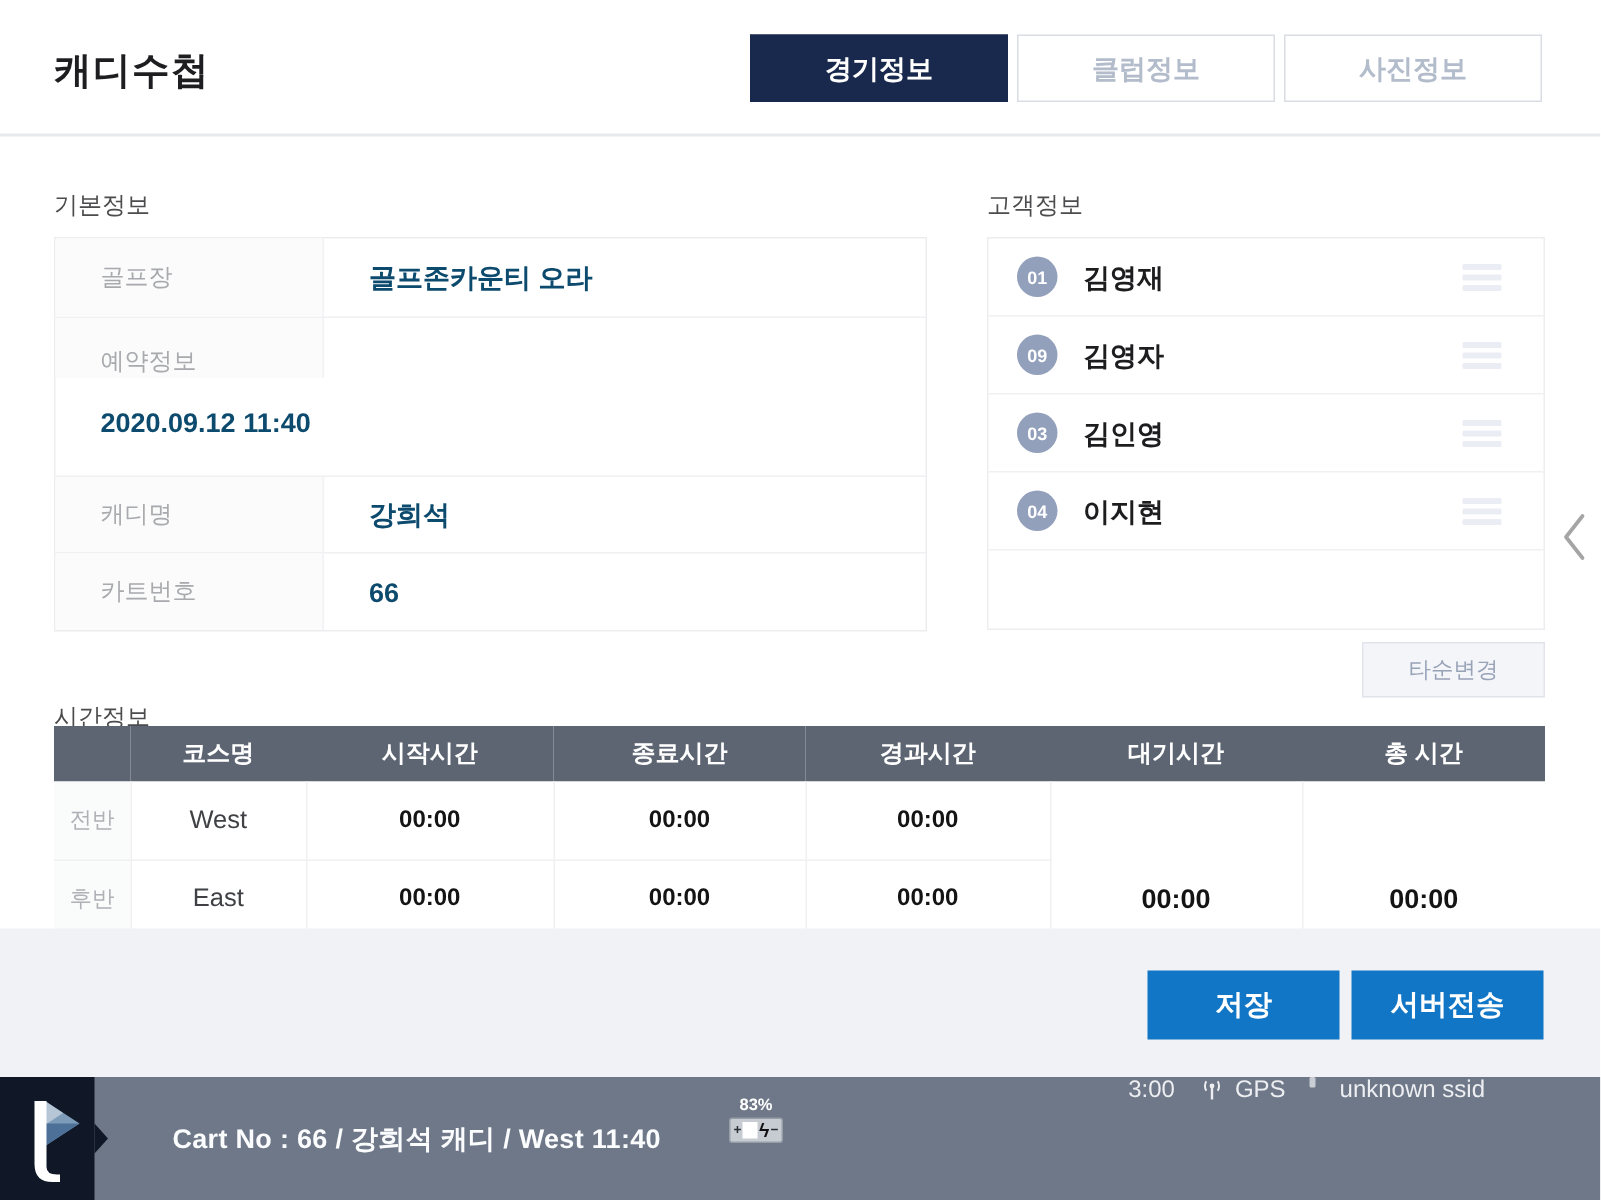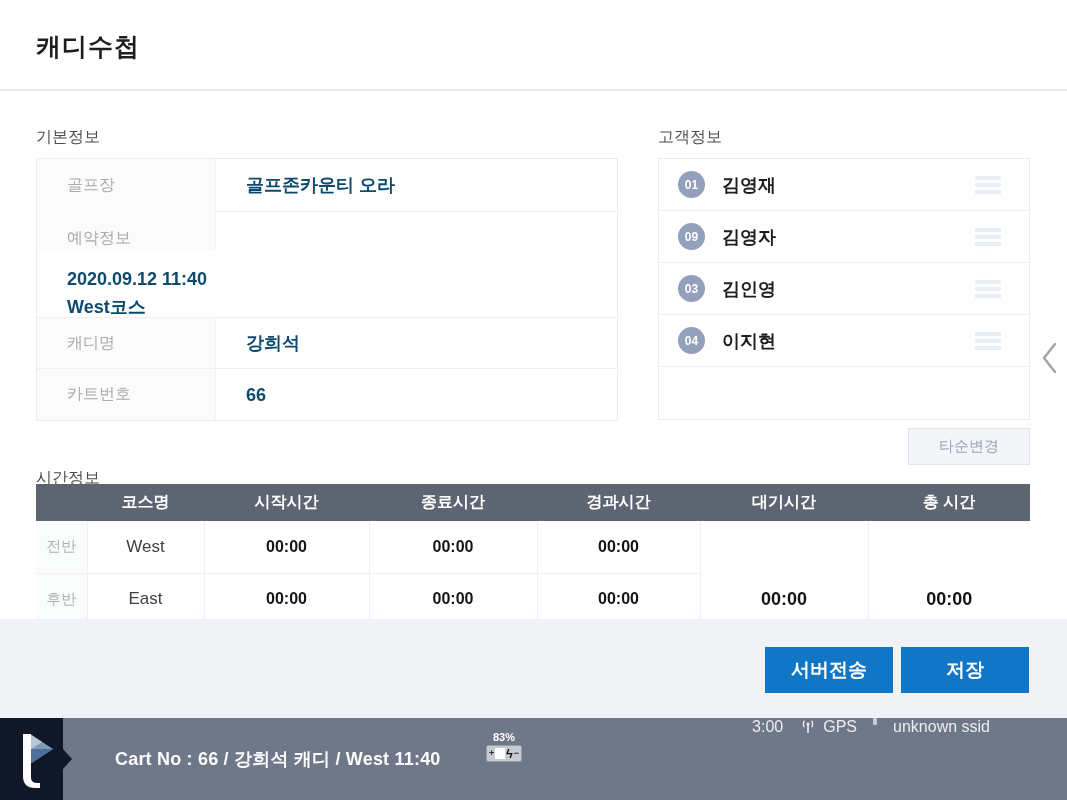--- a/index.html
+++ b/index.html
@@ -88,38 +88,42 @@
                   font-size:16px; color:#eceef1; }
   .status-dot { width:4px; height:7px; background:#c9cdd4; border-radius:1px; }
   .gps-wrap { display:flex; align-items:center; gap:6px; }
 </style>
 </head>
 <body>
 
 <div class="screen">
 
   <div class="page-title">캐디수첩</div>
+  <div class="tabs">
+    <div class="tab active">경기정보</div>
+    <div class="tab">클럽정보</div>
+    <div class="tab">사진정보</div>
+  </div>
   <div class="header-divider"></div>
 
   <div class="section-label lbl-basic">기본정보</div>
   <div class="section-label lbl-customer">고객정보</div>
   <div class="section-label lbl-time">시간정보</div>
 
   <div class="basic-table">
     <div class="b-row b-r1">
       <div class="b-label">골프장</div>
       <div class="b-value">
           <span>골프존카운티 오라</span>
         </div>
     </div>
     <div class="b-row b-r2">
       <div class="b-label">예약정보</div>
       <div class="b-value">
         <span>2020.09.12 11:40</span>
-        <span>West코스</span>
       </div>
     </div>
     <div class="b-row b-r3">
       <div class="b-label">캐디명</div>
       <div class="b-value">
           <span>강희석</span>
         </div>
     </div>
     <div class="b-row b-r4">
       <div class="b-label">카트번호</div>
@@ -207,22 +211,22 @@
       <td class="tval">00:00</td>
       <td class="tval">00:00</td>
       <td class="tbig">00:00</td>
       <td class="tbig">00:00</td>
     </tr>
   </tbody>
     </table>
 
   <div class="bottom-band">
     <div class="action-buttons">
+      <button class="blue-btn">저장</button>
       <button class="blue-btn">서버전송</button>
-      <button class="blue-btn">저장</button>
     </div>
   </div>
 
   <div class="side-chevron">
     <svg width="20" height="34" viewBox="0 0 20 34">
       <polyline points="15,3 4,17 15,31" fill="none" stroke="#a5a5a5" stroke-width="2.5" stroke-linecap="round" stroke-linejoin="round"></polyline>
     </svg>
   </div>
 
   <div class="footer">

